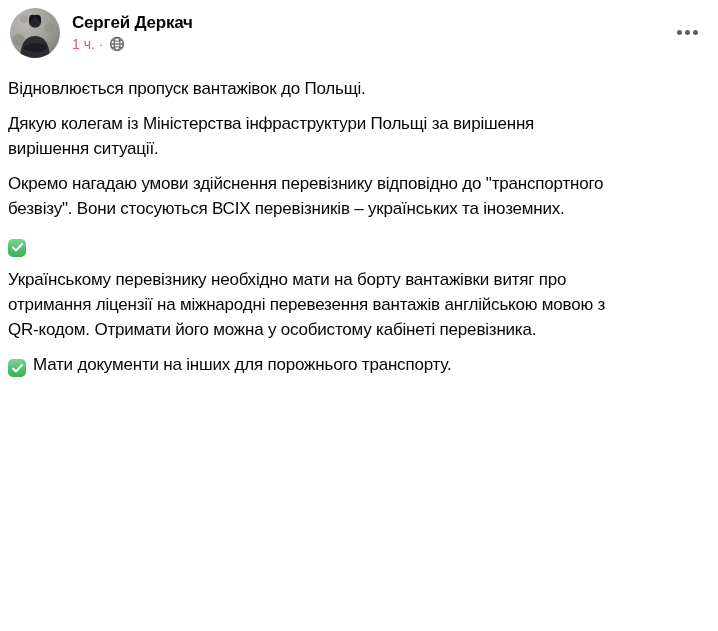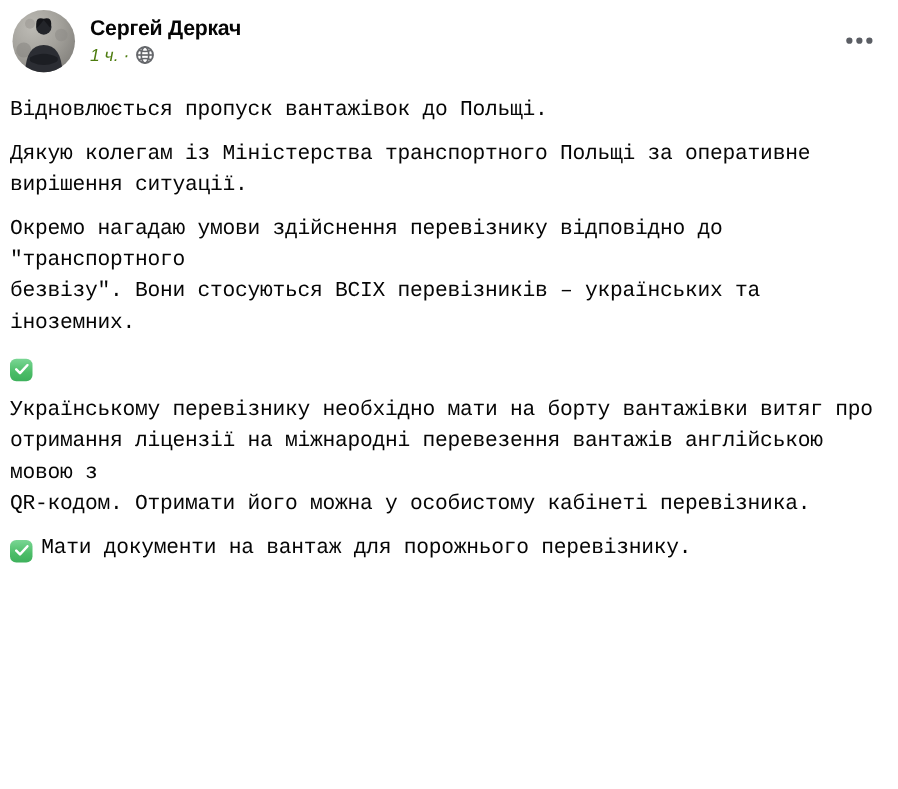--- a/index.html
+++ b/index.html
@@ -20,38 +20,38 @@
     position: relative; overflow: hidden; flex: 0 0 auto; cursor: pointer;
   }
   .avatar svg { position: absolute; inset: 0; }
   .header-text { margin-left: 12px; padding-top: 4px; flex: 1; }
   .author {
     font-size: 17px; font-weight: 700; color: #050505;
     letter-spacing: -0.2px; line-height: 21px; cursor: pointer;
   }
   .meta {
     display: flex; align-items: center; gap: 4px;
-    margin-top: 2px; font-size: 14px; color: #4d7c0f; line-height: 18px; font-style: italic;
+    margin-top: 2px; font-size: 14px; color: #ec4899; line-height: 18px;
   }
   .meta .timestamp { cursor: pointer; }
   .globe-icon { display: inline-flex; margin-left: 1px; }
 
   .menu-btn {
     position: absolute; top: 24px; right: 18px;
     display: flex; gap: 3px; padding: 6px 2px; cursor: pointer; align-items: center;
   }
   .menu-btn .dot { width: 5px; height: 5px; border-radius: 50%; background: #5b5e64; }
 
   
   .post-body {
     padding: 18px 8px 0 8px;
     font-size: 17px; line-height: 25px; letter-spacing: -0.2px;
     color: #050505;
   }
-  .post-body p { margin: 0 0 10px 0; white-space: pre-line; overflow-wrap: break-word; font-family: Liberation Mono, monospace; }
+  .post-body p { margin: 0 0 10px 0; white-space: pre-line; overflow-wrap: break-word; }
   .check-icon {
     display: inline-flex; align-items: center; justify-content: center;
     width: 18px; height: 18px; border-radius: 5px;
     background: linear-gradient(180deg, #7ad694 0%, #4cbd68 60%, #3eb15c 100%);
     vertical-align: -3px; margin-right: 7px;
   }
 </style>
 </head>
 <body>
 
@@ -87,28 +87,28 @@
     </div>
     <div class="menu-btn">
       <span class="dot"></span>
       <span class="dot"></span>
       <span class="dot"></span>
     </div>
   </div>
 
   <div class="post-body">
     <p><span>Відновлюється пропуск вантажівок до Польщі.</span></p>
-    <p><span>Дякую колегам із Міністерства транспортного Польщі за оперативне
+    <p><span>Дякую колегам із Міністерства інфраструктури Польщі за вирішення
 вирішення ситуації.</span></p>
     <p><span>Окремо нагадаю умови здійснення перевізнику відповідно до "транспортного
 безвізу". Вони стосуються ВСІХ перевізників – українських та іноземних.</span></p>
     <p><span class="check-icon"><svg width="11" height="9" viewBox="0 0 11 9">
             <polyline points="1,4.5 4,7.5 10,1" fill="none" stroke="#ffffff" stroke-width="2" stroke-linecap="round" stroke-linejoin="round"></polyline>
           </svg></span></p>
     <p><span>Українському перевізнику необхідно мати на борту вантажівки витяг про
 отримання ліцензії на міжнародні перевезення вантажів англійською мовою з
 QR-кодом. Отримати його можна у особистому кабінеті перевізника.</span></p>
     <p><span class="check-icon"><svg width="11" height="9" viewBox="0 0 11 9">
             <polyline points="1,4.5 4,7.5 10,1" fill="none" stroke="#ffffff" stroke-width="2" stroke-linecap="round" stroke-linejoin="round"></polyline>
-          </svg></span><span>Мати документи на вантаж для порожнього перевізнику.</span></p>
+          </svg></span><span>Мати документи на інших для порожнього транспорту.</span></p>
   </div>
 
 </div>
 
 </body></html>

